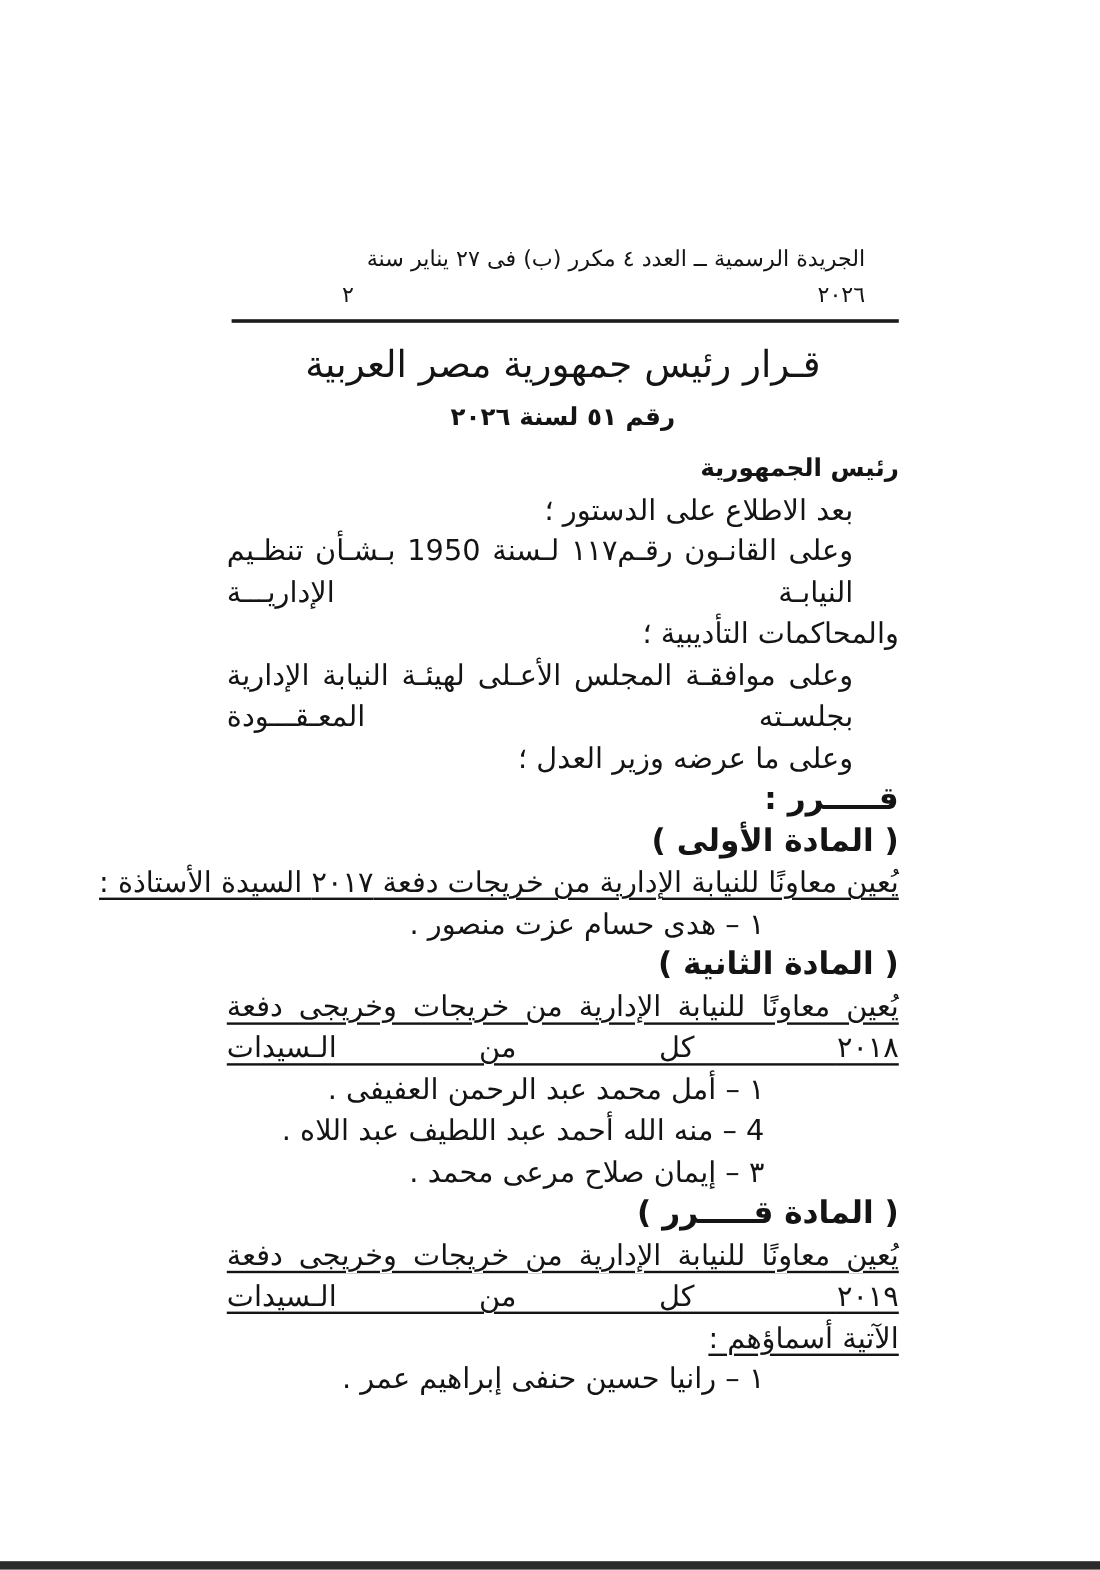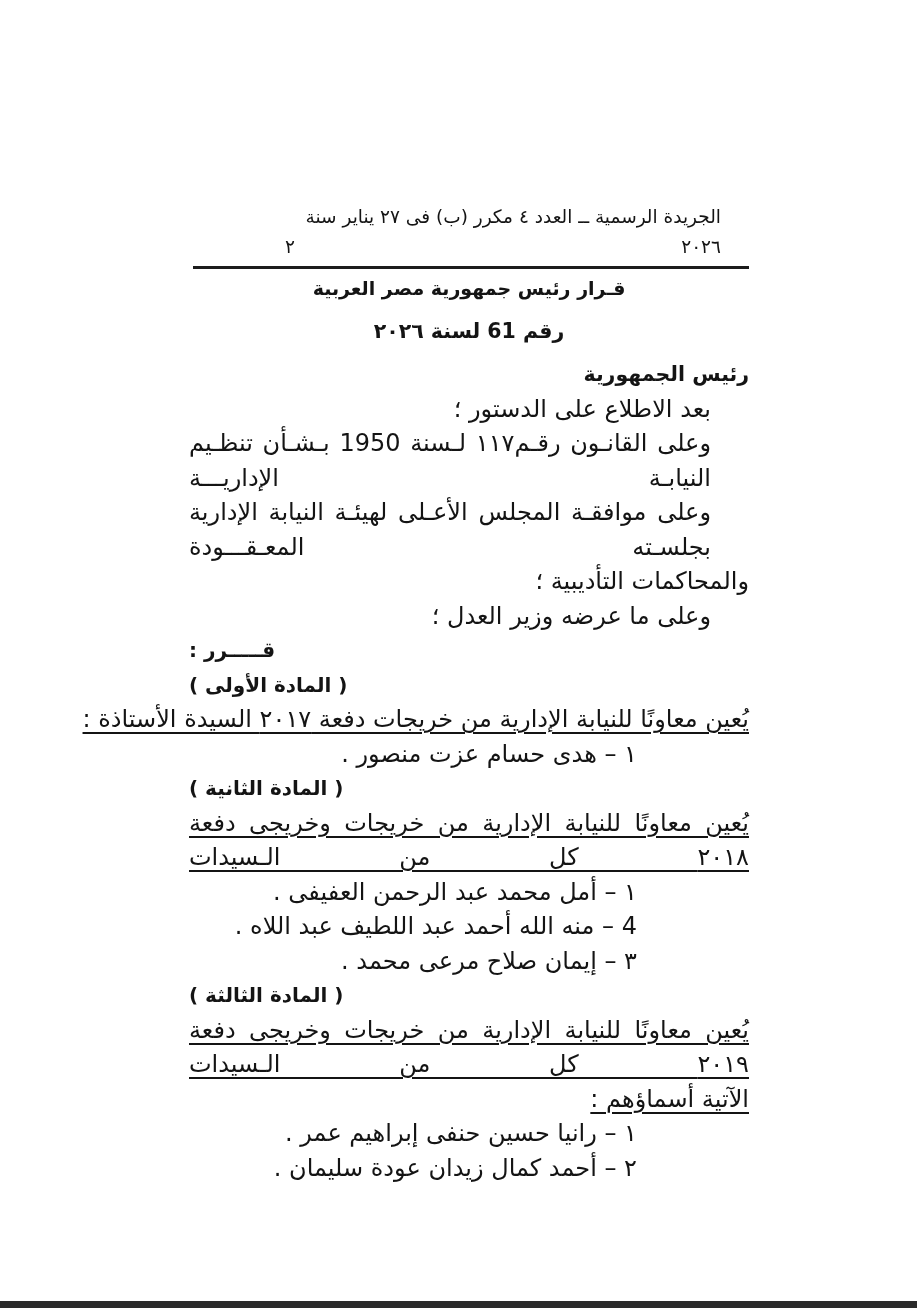--- a/index.html
+++ b/index.html
@@ -26,23 +26,24 @@
     font-size: 18.5px;
     line-height: 30px;
     padding: 0 28px 4px 96px;
   }
   .rule {
     border-top: 3px solid #1c1c1c;
     width: 556px;
   }
   .title {
     text-align: center;
-    font-weight: bold;
-    font-size: 19px;
+    font-weight: normal;
+    font-size: 31px;
     line-height: 38px;
+    margin-top: 16px;
     letter-spacing: 0.5px;
   }
   .subtitle {
     text-align: center;
     font-weight: bold;
     font-size: 20.5px;
     line-height: 30px;
     margin-top: 9px;
   }
   .issuer {
@@ -54,23 +55,23 @@
   .ln {
     font-size: 24px;
     line-height: 34.5px;
     min-height: 34.5px;
     text-align: right;
   }
   .nw { white-space: nowrap; }
   .indent { padding-right: 38px; }
   .jf { text-align: justify; text-align-last: justify; }
   .ctr {
-    text-align: left;
+    text-align: right;
     font-weight: bold;
-    font-size: 20px;
+    font-size: 26px;
     line-height: 34.5px;
     min-height: 34.5px;
   }
   .u {
     text-decoration: underline;
     text-underline-offset: 5px;
     text-decoration-thickness: 1.5px;
   }
   .item { padding-right: 112px; }
   .scan-edge {
@@ -85,43 +86,42 @@
 
 <div class="content">
 
   <div class="hdr">
     <span>الجريدة الرسمية ــ العدد ٤ مكرر (ب) فى ٢٧ يناير سنة ٢٠٢٦</span>
     <span>٢</span>
   </div>
   <div class="rule"></div>
 
   <div class="title">قـرار رئيس جمهورية مصر العربية</div>
-  <div class="subtitle">رقم 61 لسنة ٢٠٢٦</div>
+  <div class="subtitle">رقم ٥١ لسنة ٢٠٢٦</div>
 
   <div class="issuer">رئيس الجمهورية</div>
 
   <div class="ln nw indent">بعد الاطلاع على الدستور ؛</div>
   <div class="ln jf indent">وعلى القانـون رقـم١١٧ لـسنة 1950 بـشـأن تنظـيم النيابـة الإداريـــة</div>
+  <div class="ln nw">والمحاكمات التأديبية ؛</div>
   <div class="ln jf indent">وعلى موافقـة المجلس الأعـلى لهيئـة النيابة الإدارية بجلسـته المعـقـــودة</div>
-  <div class="ln nw">والمحاكمات التأديبية ؛</div>
   <div class="ln nw indent">وعلى ما عرضه وزير العدل ؛</div>
 
   <div class="ctr">قـــــرر :</div>
 
   <div class="ctr">( المادة الأولى )</div>
   <div class="ln nw u">يُعين معاونًا للنيابة الإدارية من خريجات دفعة ٢٠١٧ السيدة الأستاذة :</div>
   <div class="ln nw item">١ – هدى حسام عزت منصور .</div>
 
   <div class="ctr">( المادة الثانية )</div>
   <div class="ln jf u">يُعين معاونًا للنيابة الإدارية من خريجات وخريجى دفعة ٢٠١٨ كل من الـسيدات</div>
   <div class="ln nw item">١ – أمل محمد عبد الرحمن العفيفى .</div>
   <div class="ln nw item">4 – منه الله أحمد عبد اللطيف عبد اللاه .</div>
   <div class="ln nw item">٣ – إيمان صلاح مرعى محمد .</div>
 
-  <div class="ctr">( المادة الثالثة )</div>
+  <div class="ctr">( المادة قـــــرر )</div>
   <div class="ln jf u">يُعين معاونًا للنيابة الإدارية من خريجات وخريجى دفعة ٢٠١٩ كل من الـسيدات</div>
   <div class="ln nw u">الآتية أسماؤهم :</div>
   <div class="ln nw item">١ – رانيا حسين حنفى إبراهيم عمر .</div>
-  <div class="ln nw item">٢ – أحمد كمال زيدان عودة سليمان .</div>
 
 </div>
 
 <div class="scan-edge"></div>
 
 </body></html>

